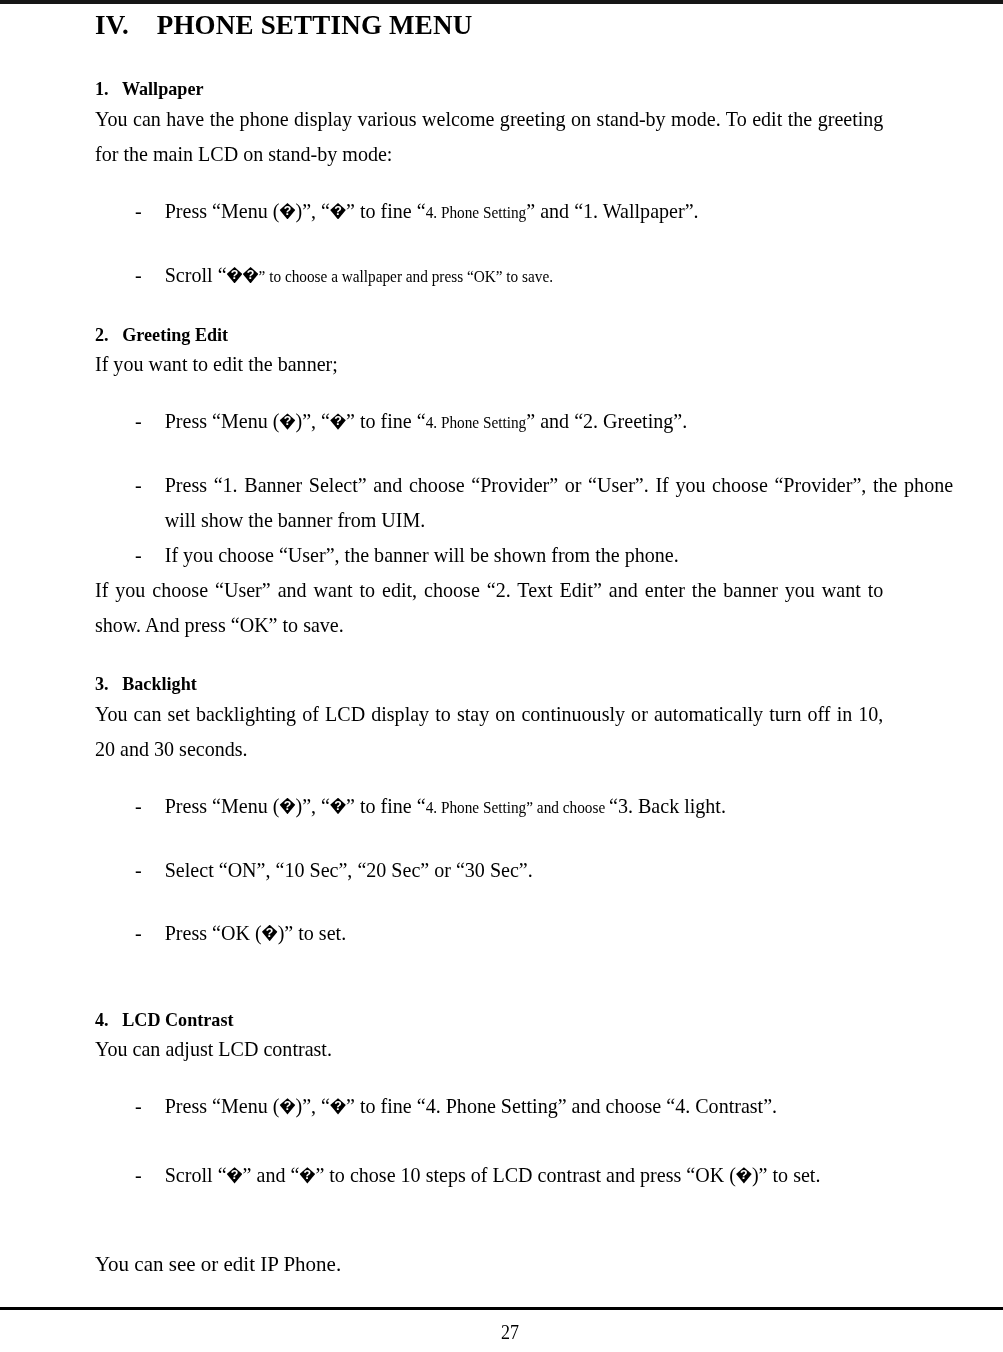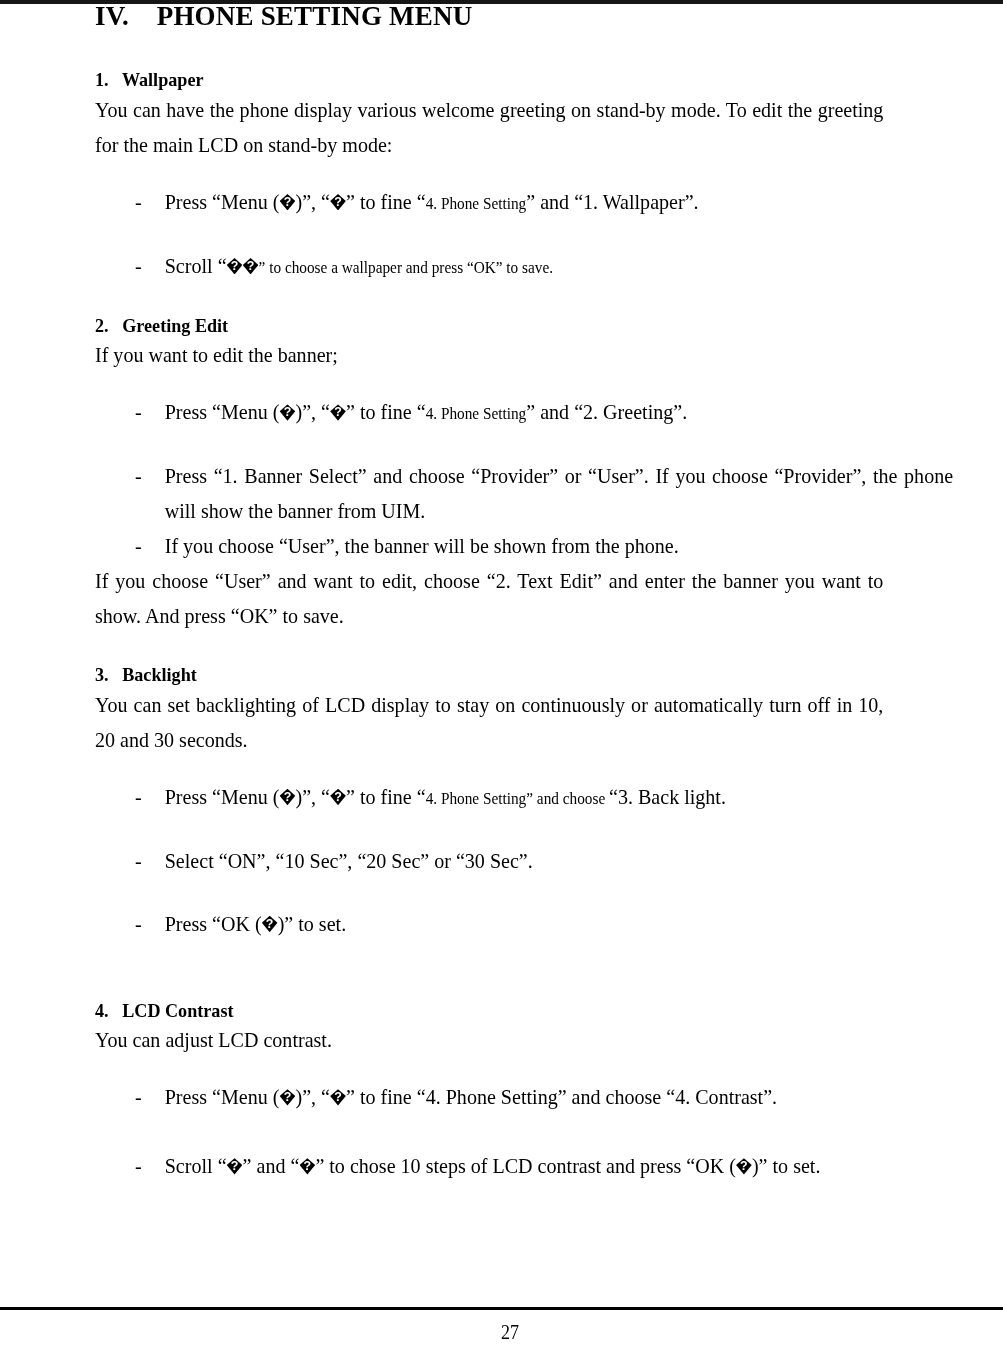--- a/index.html
+++ b/index.html
@@ -37,20 +37,21 @@
     top: 0;
     width: 790px;
   }
 
   
   .doc-title {
     font-weight: bold;
     font-size: 27px;
     letter-spacing: 0.2px;
     margin: 0;
+    padding-top: 9px;
     line-height: 1.2;
     white-space: pre;
   }
 
   .sec-head {
     font-weight: bold;
     font-size: 19.5px;
     margin: 0;
     line-height: 1.25;
     white-space: pre;
@@ -255,19 +256,20 @@
 
     <div style="height:34px"></div>
 
     <div class="bullet noj">
       <span class="dash">-</span>
       <span class="rich"><span>Scroll “</span><span class="repl"><span class="dia"></span><span class="qm">?</span></span><span>” and “</span><span class="repl"><span class="dia"></span><span class="qm">?</span></span><span>” to chose 10 steps of LCD contrast and press “OK (</span><span class="repl"><span class="dia"></span><span class="qm">?</span></span><span>)” to set.</span></span>
     </div>
 
     <div style="height:54px"></div>
 
+    <div class="para plain">You can see or edit IP Phone.</div>
 
   </div>
 
   <div class="footer-rule"></div>
   <div class="footer-page">27</div>
 
 </div>
 
 </body></html>

